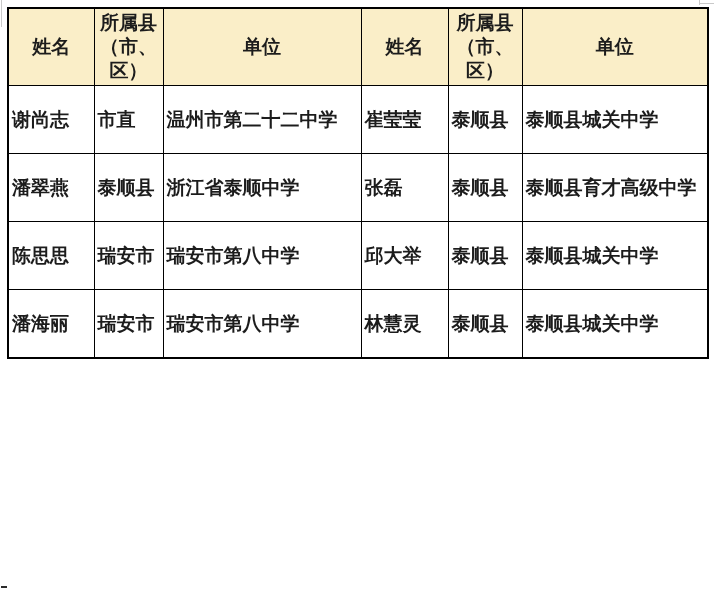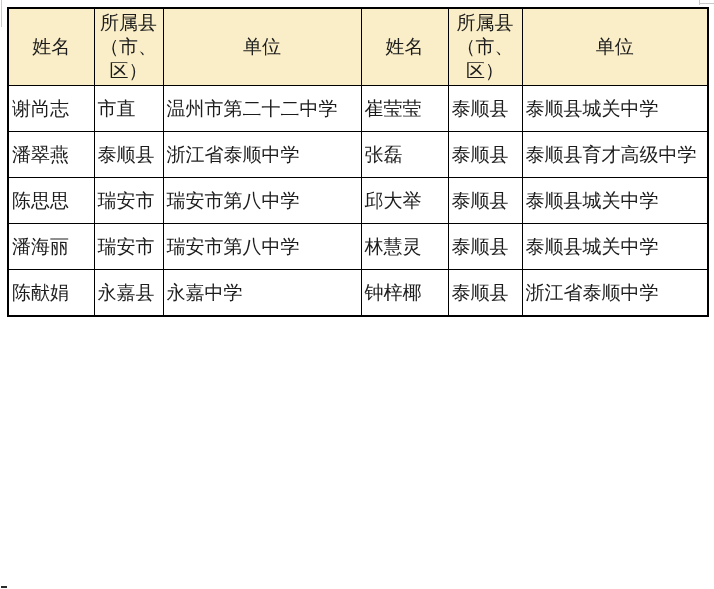--- a/index.html
+++ b/index.html
@@ -23,33 +23,33 @@
     width:700px;
     border-collapse:collapse;
     table-layout:fixed;
     border:2px solid var(--border-color);
   }
   table.roster th,
   table.roster td{
     border:1px solid var(--border-color);
     vertical-align:middle;
     font-size:19px;
-    font-weight:normal;
+    font-weight:bold;
     line-height:25px;
     padding:2px 3px;
     white-space:pre-line;
     color:var(--text-color);
   }
   table.roster thead th{
     background:var(--header-bg);
     height:77px;
     line-height:24px;
   }
   table.roster tbody td{
-    height:46px;
+    height:68px;
     background:#ffffff;
   }
   
   col.c-name-l{width:86px;}
   col.c-county-l{width:69px;}
   col.c-unit-l{width:198px;}
   col.c-name-r{width:87px;}
   col.c-county-r{width:74px;}
   col.c-unit-r{width:186px;}
   
@@ -113,28 +113,20 @@
         <td>泰顺县城关中学</td>
       </tr>
       <tr>
         <td>潘海丽</td>
         <td>瑞安市</td>
         <td>瑞安市第八中学</td>
         <td>林慧灵</td>
         <td>泰顺县</td>
         <td>泰顺县城关中学</td>
       </tr>
-      <tr>
-        <td>陈献娟</td>
-        <td>永嘉县</td>
-        <td>永嘉中学</td>
-        <td>钟梓椰</td>
-        <td>泰顺县</td>
-        <td>浙江省泰顺中学</td>
-      </tr>
     </tbody>
   </table>
 
   <div class="artifact artifact-left-vline"></div>
   <div class="artifact artifact-topright-hline"></div>
   <div class="artifact artifact-topright-vline"></div>
   <div class="artifact-bottom-dash artifact" style="background:#2b2b2b;"></div>
 
 </div>
 

